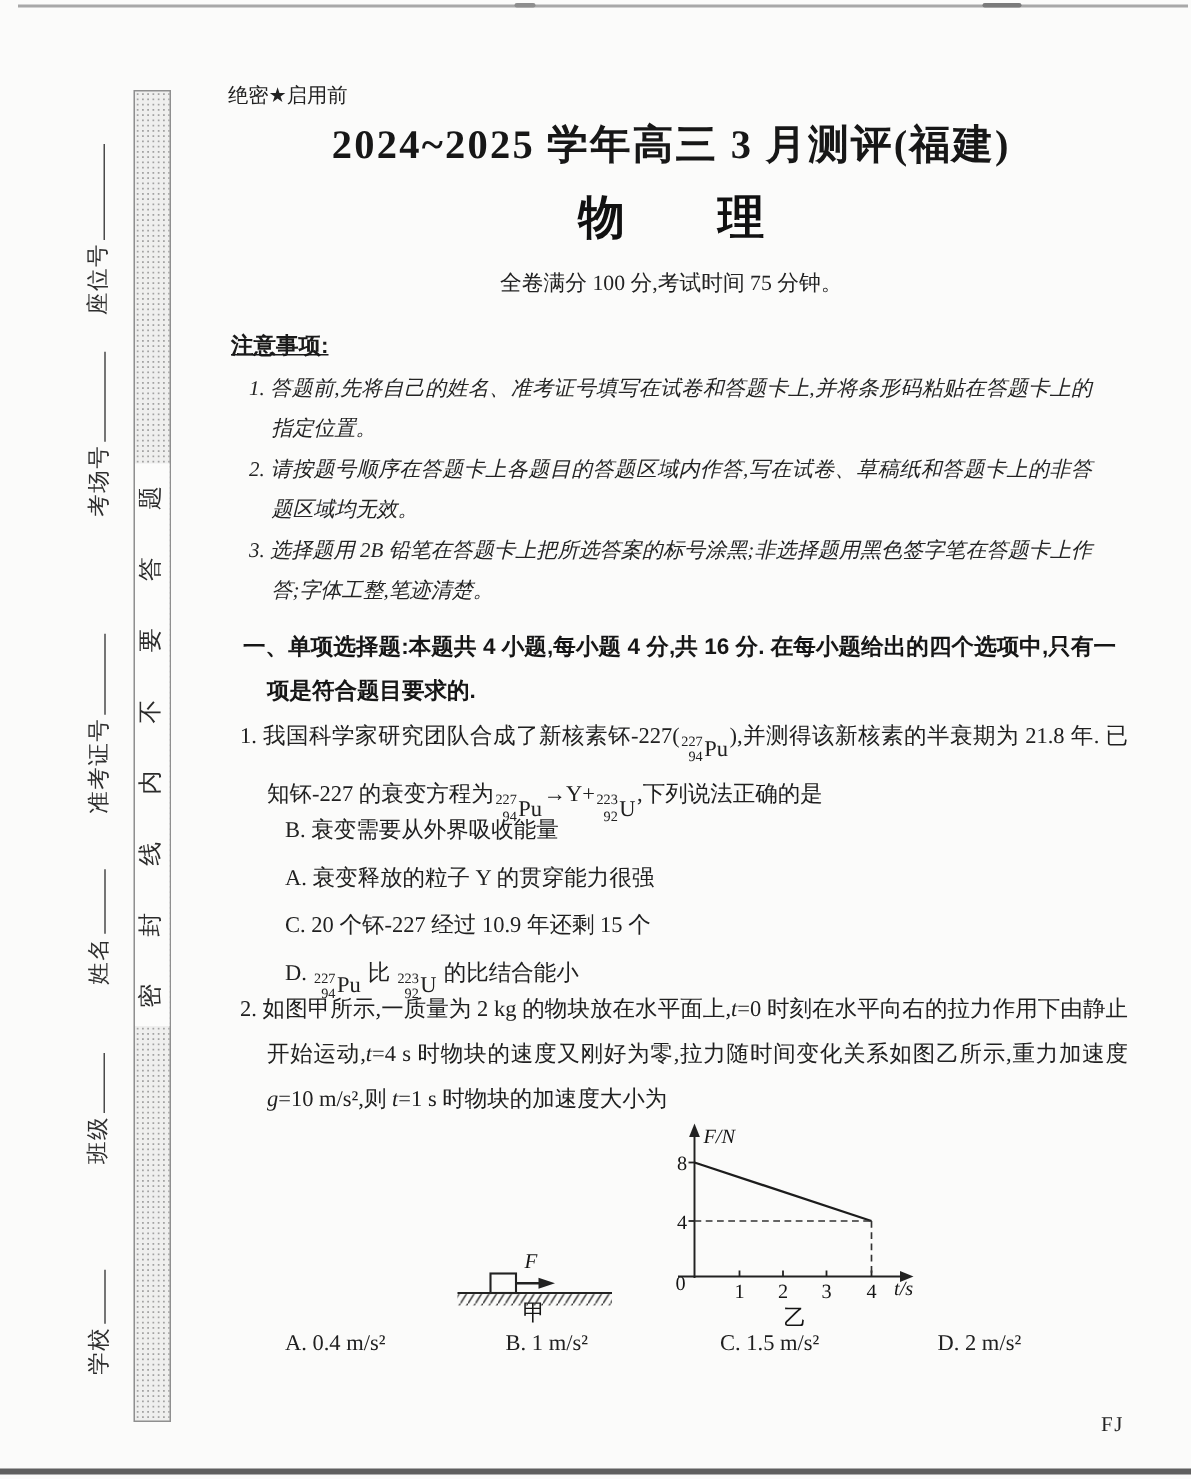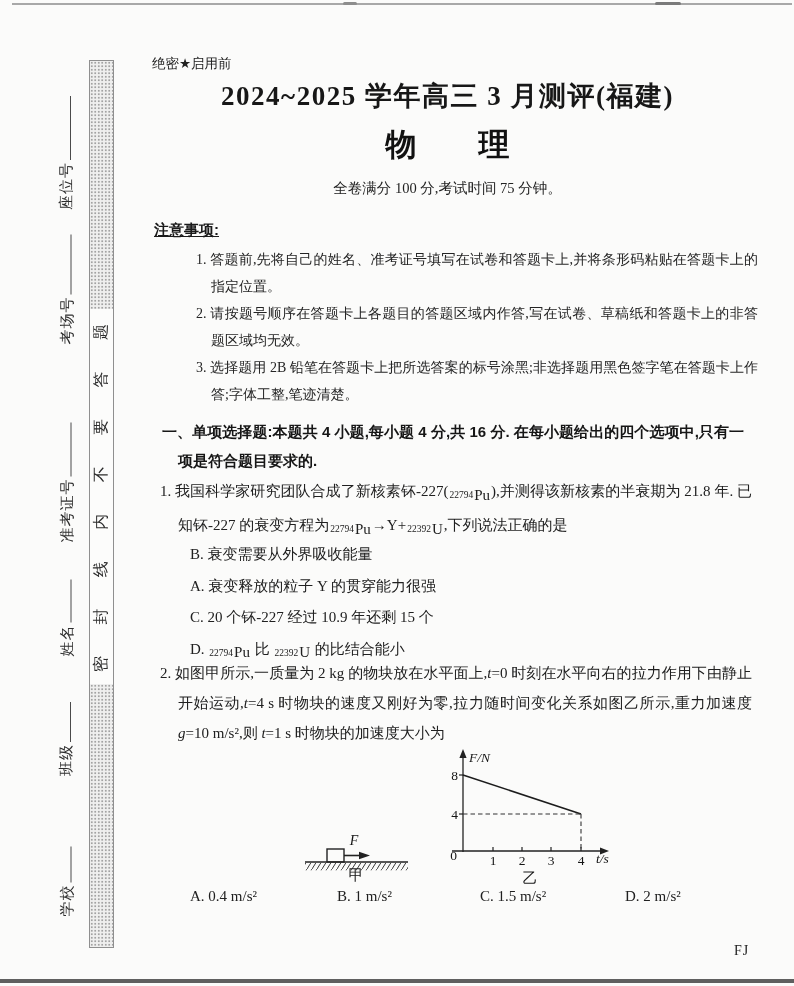--- a/index.html
+++ b/index.html
@@ -27,38 +27,38 @@
   .main{position:absolute;left:140px;top:0;width:615px;height:986px;}
   .secrecy{position:absolute;top:55px;left:12px;font-family:"Liberation Sans","DejaVu Sans",sans-serif;
            font-weight:normal;font-size:13.5px;color:#222;}
   .title{position:absolute;top:78px;left:0;width:100%;text-align:center;font-size:27px;
          font-weight:600;letter-spacing:1.5px;color:#171717;}
   .subject{position:absolute;top:124px;left:0;width:100%;text-align:center;font-size:31px;
            font-weight:bold;color:#111;}
   .exam-info{position:absolute;top:179px;left:0;width:100%;text-align:center;font-size:14.5px;color:#222;}
   .notice-h{position:absolute;top:221px;left:14px;font-family:"Liberation Sans","DejaVu Sans",sans-serif;
             font-weight:bold;font-size:15px;color:#1a1a1a;text-decoration:underline;}
-  .notices{position:absolute;top:246px;left:56px;width:562px;}
+  .notices{position:absolute;top:246px;left:26px;width:562px;font-style:italic;}
   .notices .ni{font-size:14px;line-height:27px;padding-left:15px;text-indent:-15px;
                text-align:justify;color:#242424;}
   .section-h{position:absolute;top:417px;left:0;width:604px;padding-left:38px;text-indent:-16px;
              box-sizing:border-box;font-family:"Liberation Sans","DejaVu Sans",sans-serif;
              font-weight:bold;font-size:15px;line-height:29px;color:#161616;text-align:justify;}
   .question{font-size:15px;line-height:30px;padding-left:38px;text-indent:-18px;
             text-align:justify;color:#202020;}
   .q1{position:absolute;top:476px;left:0;width:612px;box-sizing:border-box;}
   .q2{position:absolute;top:658px;left:0;width:612px;box-sizing:border-box;}
   .q1-opts{position:absolute;top:539px;left:50px;}
   .q1-opts .opt{font-size:15px;line-height:31.5px;color:#202020;}
   .q2-opts{position:absolute;top:888px;left:0;width:100%;height:26px;}
   .q2-opts .opt{position:absolute;font-size:15px;color:#202020;white-space:nowrap;}
   .var{font-style:italic;}
   
   .nuc{display:inline-flex;align-items:center;text-indent:0;margin:0 1px;vertical-align:-2px;}
-  .nuc .stack{display:inline-flex;align-items:flex-end;
+  .nuc .stack{display:inline-flex;flex-direction:column;align-items:flex-end;
               font-size:9.5px;line-height:1.08;margin-right:1px;font-style:normal;}
   .nuc .sym{font-size:15px;}
   
   .figure{position:absolute;top:745px;left:0;width:612px;height:145px;}
   .fig-jia{position:absolute;left:152px;top:68px;}
   .fig-yi{position:absolute;left:298px;top:3px;}
   text{font-family:"Liberation Serif","DejaVu Serif",serif;}
   .footer{position:absolute;top:941px;left:0;width:794px;text-align:center;font-size:14px;color:#1c1c1c;}
   .footer .fb{font-family:"Liberation Sans","DejaVu Sans",sans-serif;font-weight:bold;}
   .fj{position:absolute;top:943px;left:734px;font-size:14px;letter-spacing:1px;color:#222;}

